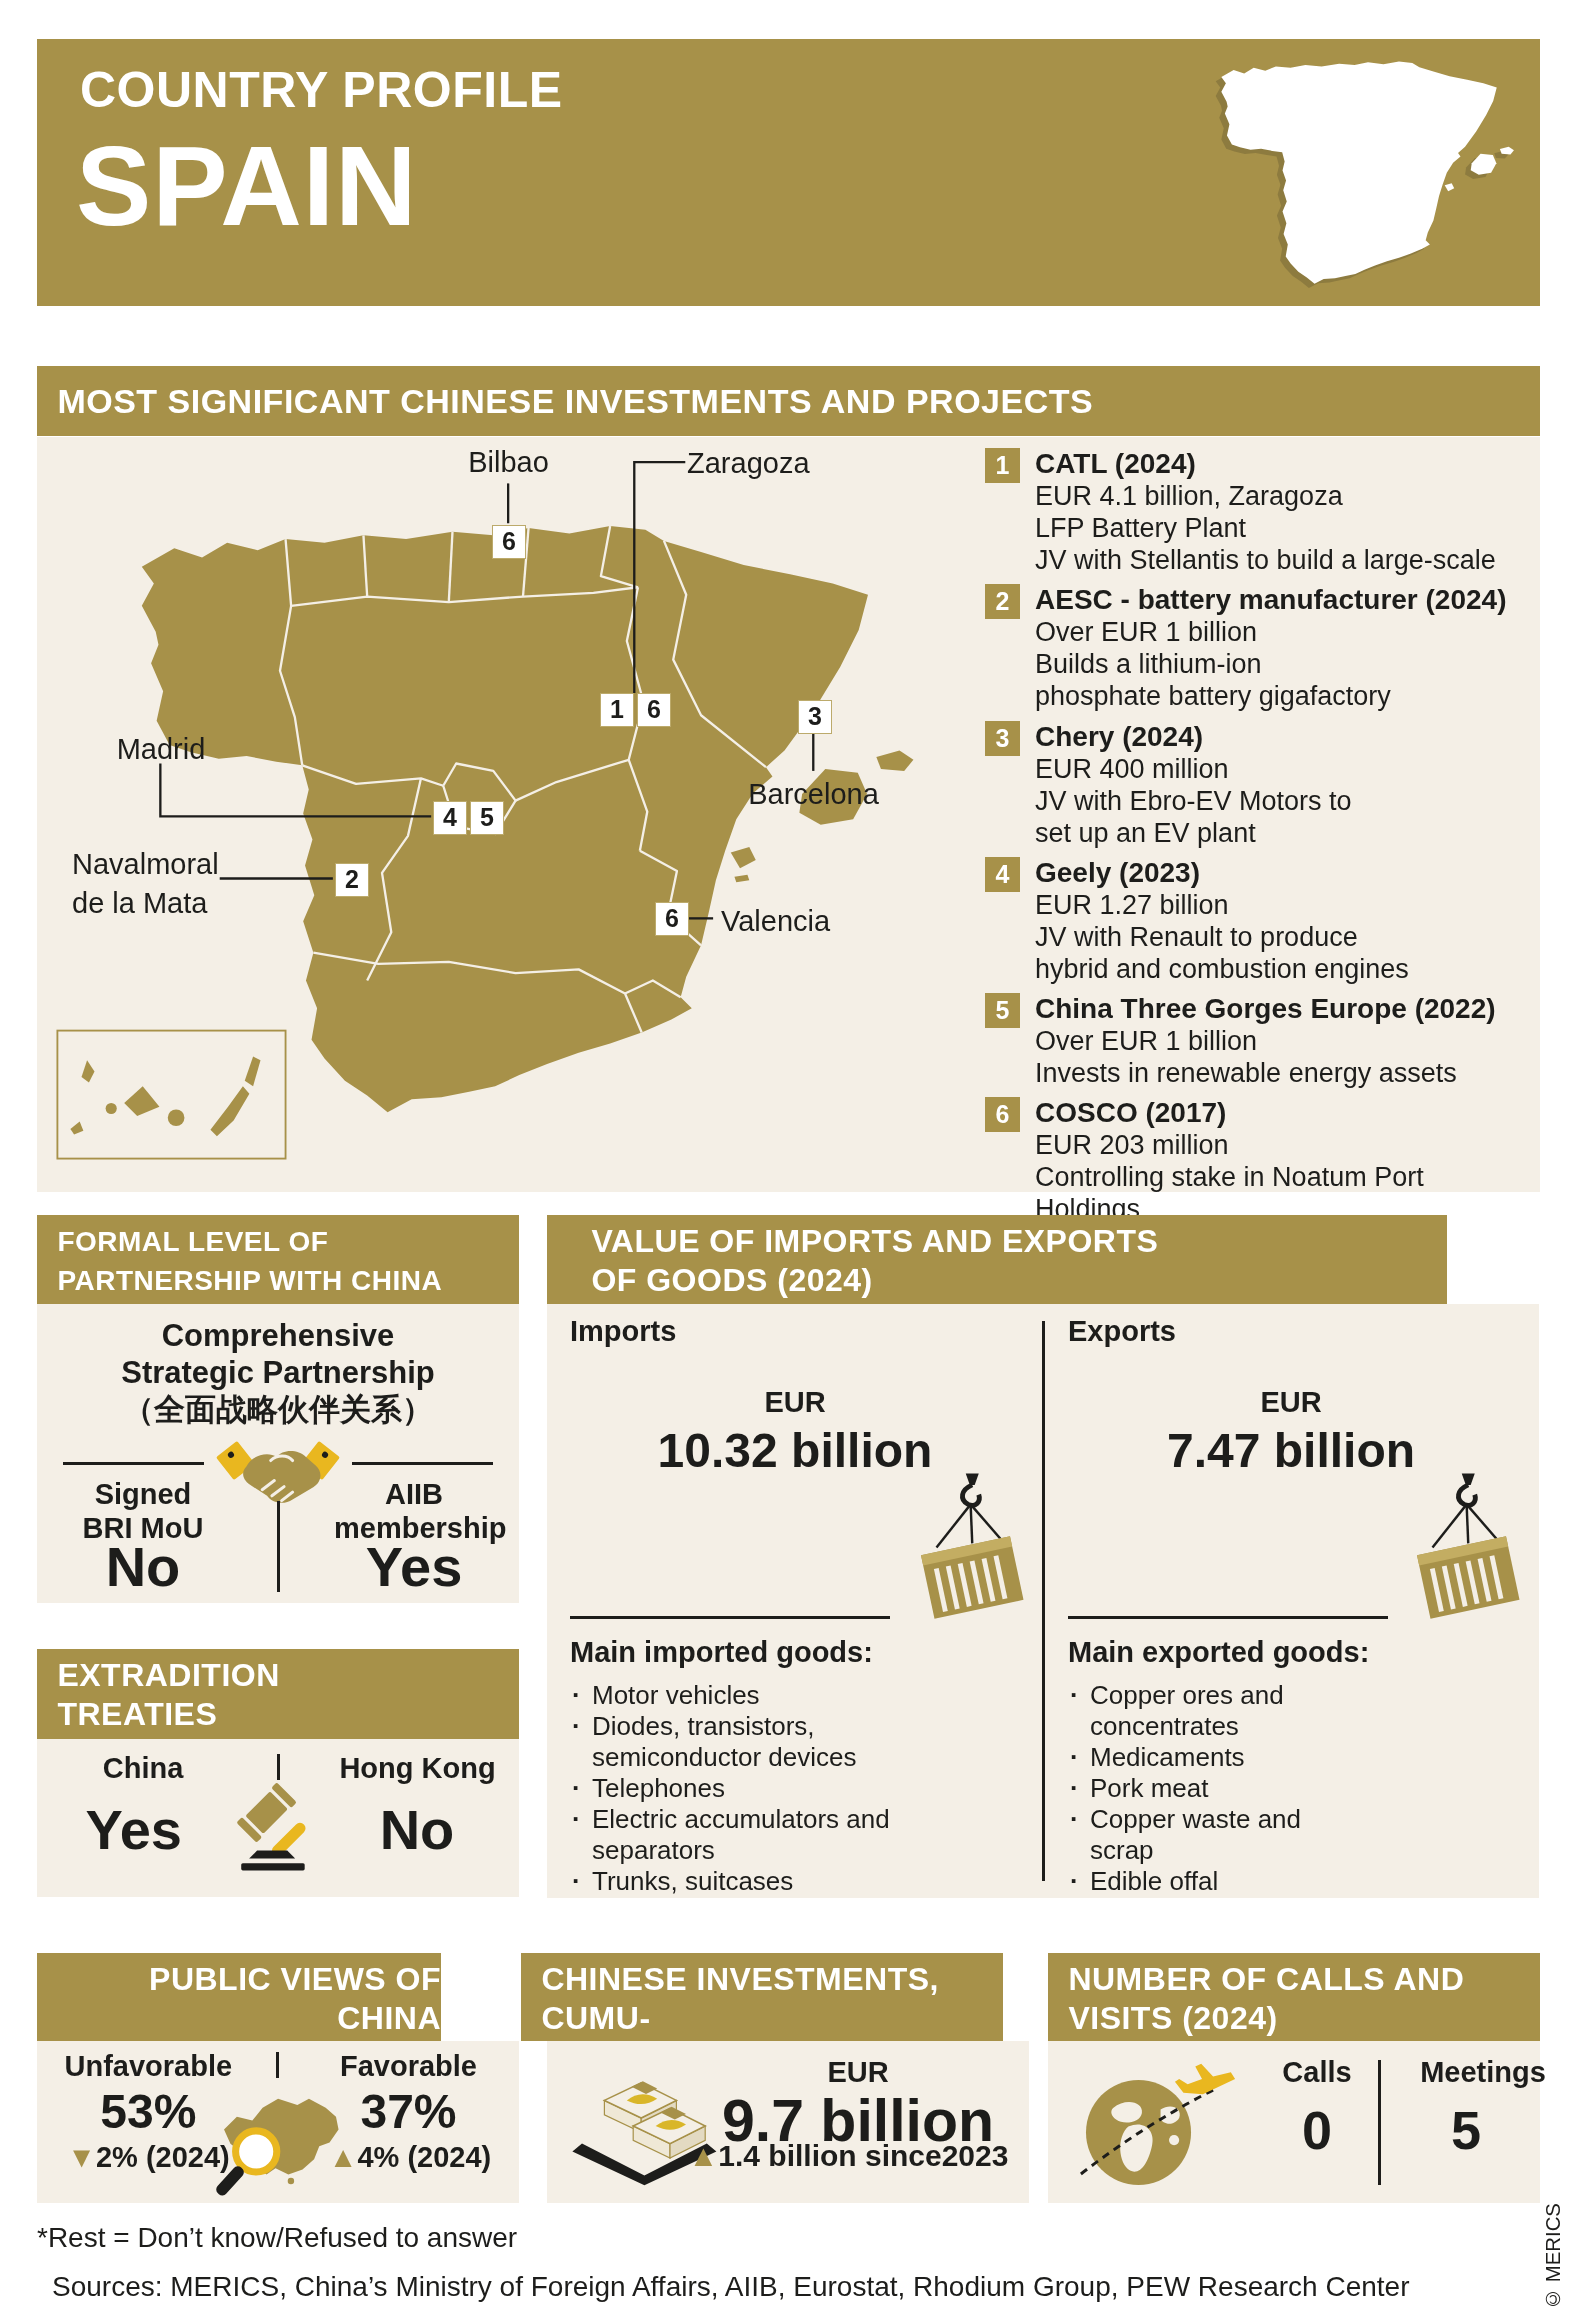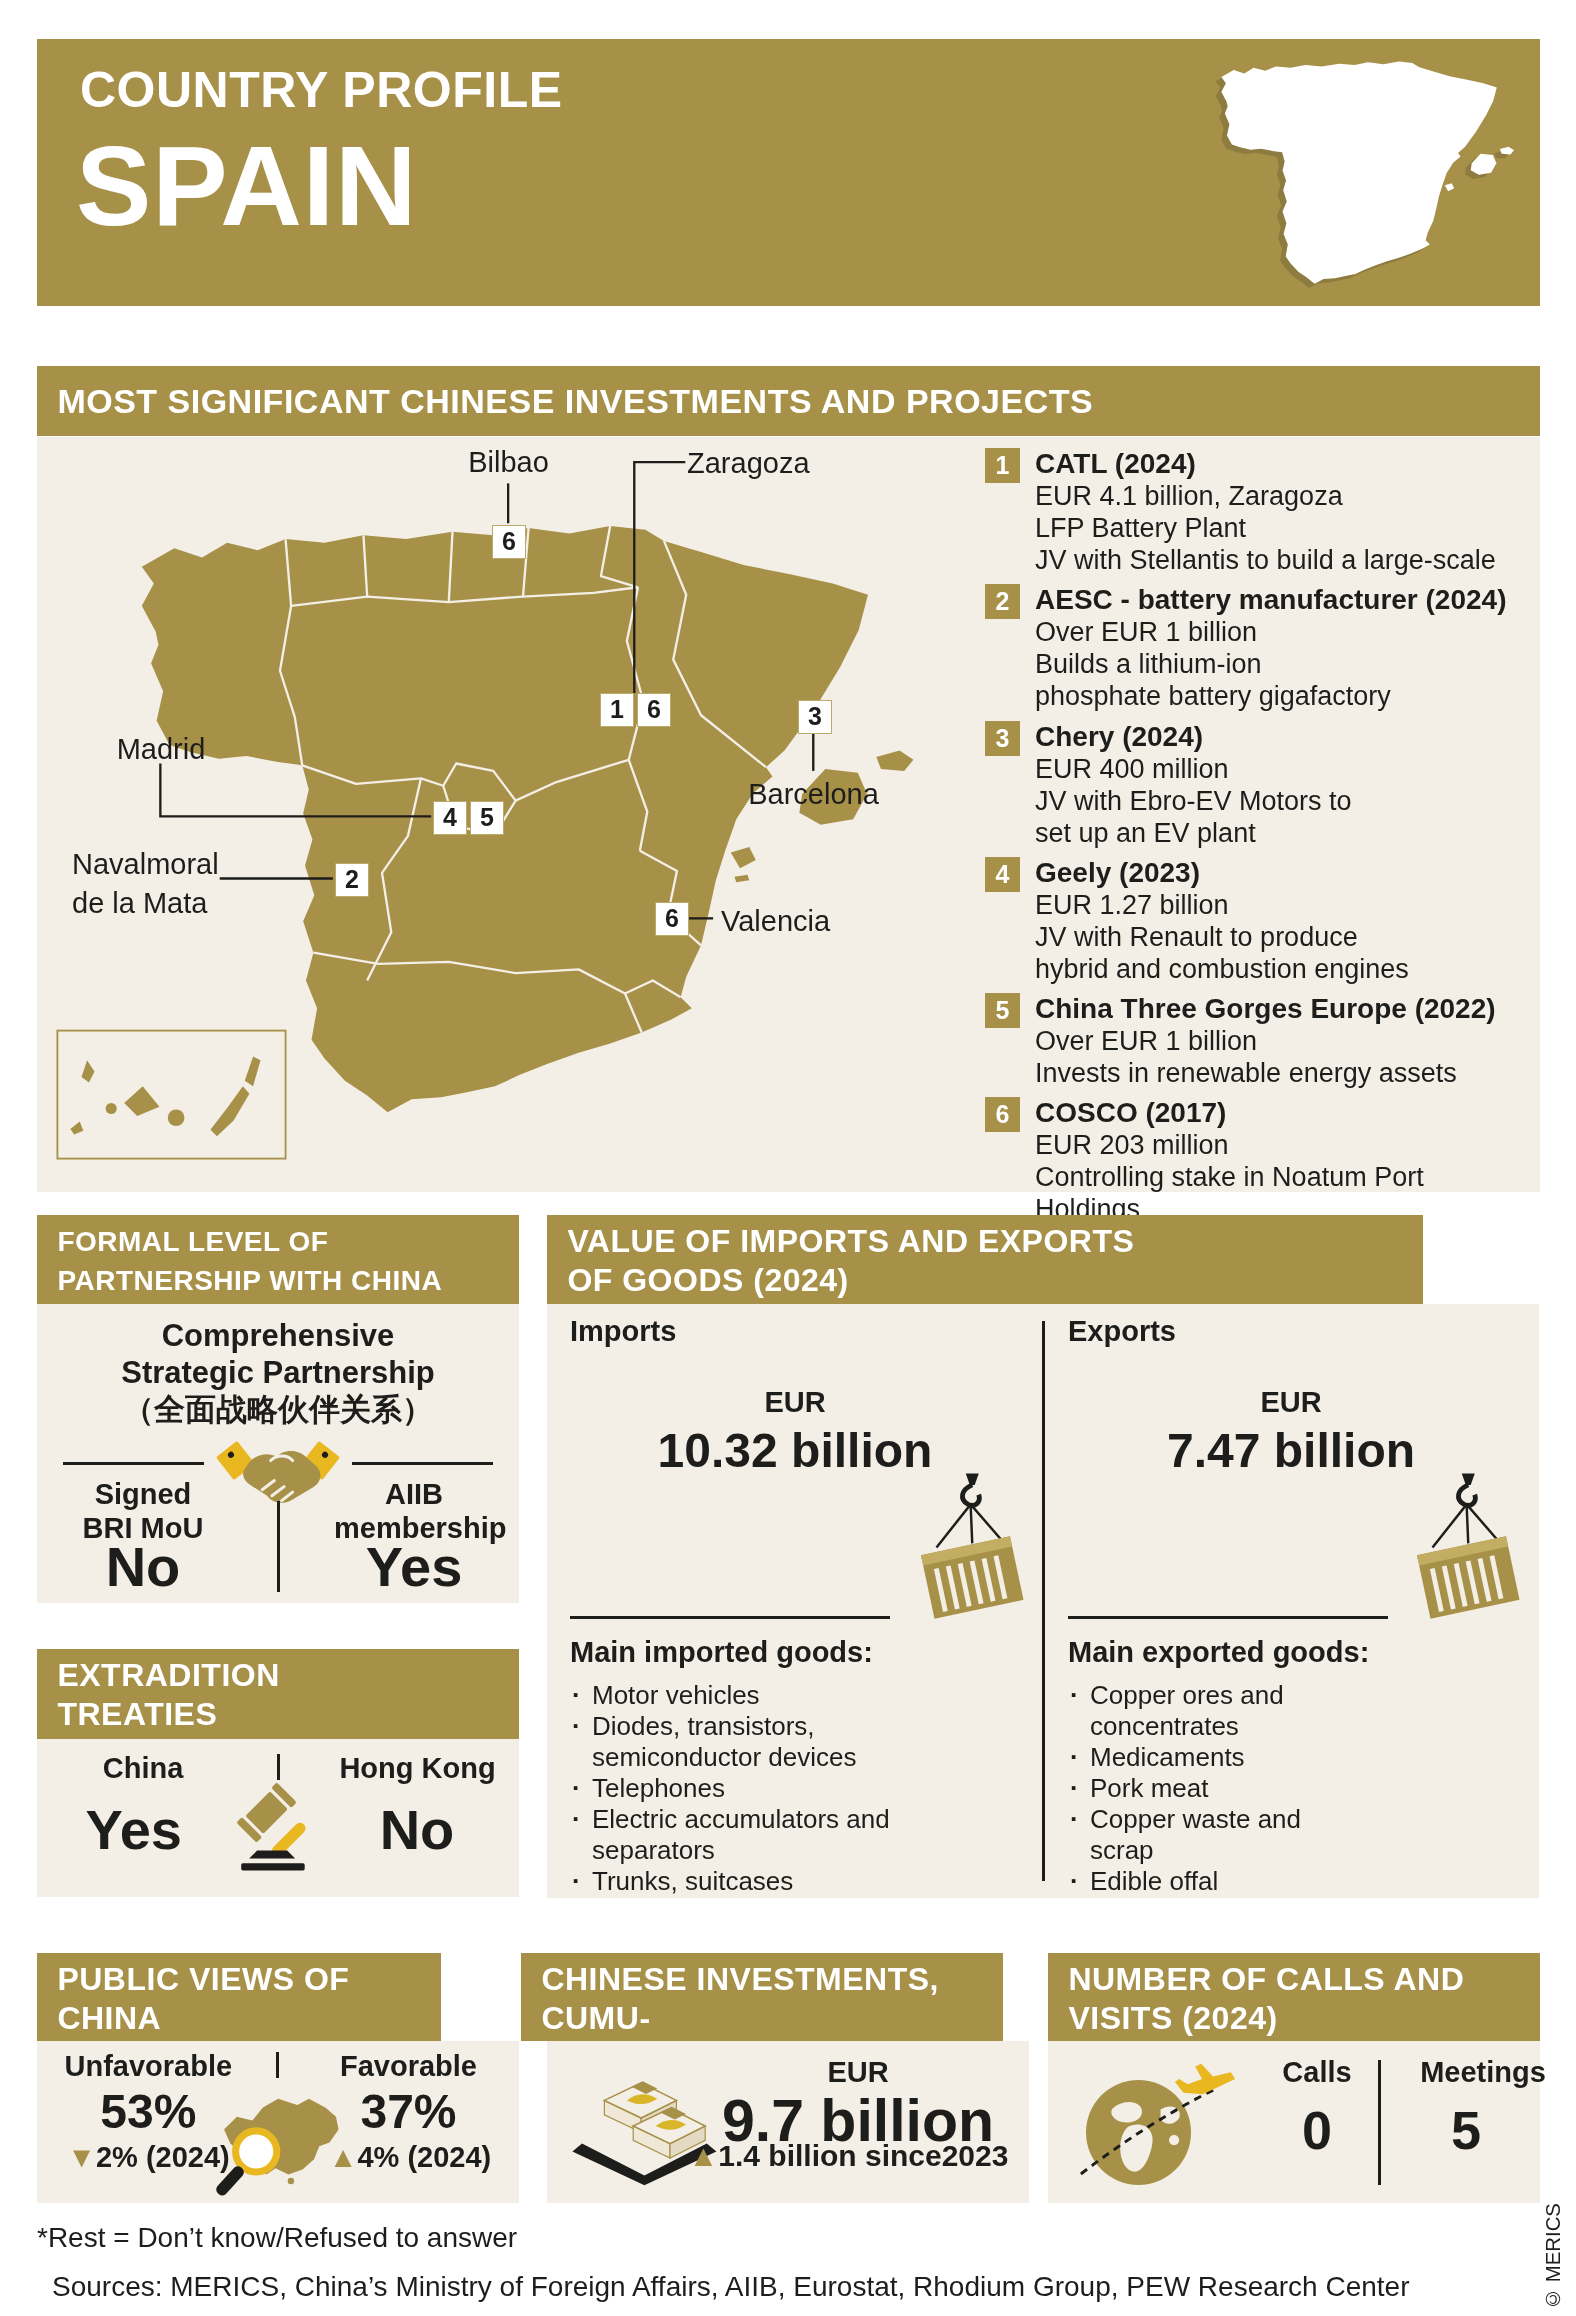--- a/index.html
+++ b/index.html
@@ -217,21 +217,21 @@
     </div>
     <div class="abs c b" style="left:297px;top:173px;width:160px;font-size:29px;line-height:34px;">
       <div>AIIB</div>
       <div>membership</div>
     </div>
     <div class="abs vline" style="left:240px;top:197px;width:2.8px;height:91px;"></div>
     <div class="abs c b" style="left:26px;top:230px;width:160px;font-size:56px;">No</div>
     <div class="abs c b" style="left:297px;top:230px;width:160px;font-size:56px;">Yes</div>
   </div>
 
-  <div class="abs gold" style="left:547px;top:1215px;width:876px;height:89px;">
+  <div class="abs gold" style="left:547px;top:1215px;width:876px;height:89px;padding-left:24px;">
     <div class="band-title" style="padding:7.4px 0 0 20.4px;font-size:32px;line-height:39px;">
       <div>VALUE OF IMPORTS AND EXPORTS</div>
       <div>OF GOODS (2024)</div>
     </div>
   </div>
   <div class="abs panel" style="left:547px;top:1304px;width:992px;height:594px;">
     <div class="abs vline" style="left:495px;top:16.7px;width:2.8px;height:560px;"></div>
 
     <div class="abs b" style="left:23px;top:11px;font-size:29px;">Imports</div>
     <div class="abs c b" style="left:0;top:82px;width:496px;font-size:29px;">EUR</div>
@@ -321,21 +321,21 @@
       <g transform="rotate(45 95 75)">
           <rect x="88" y="58" width="14" height="54" rx="7" fill="#E9B71F"></rect>
         </g>
       <path d="M38,106 L96,106 L86,96 L48,96 Z" fill="#1d1d1b"></path>
       <rect x="28" y="112" width="80" height="9" rx="2" fill="#1d1d1b"></rect>
     </svg>
     <div class="abs c b" style="left:16.7px;top:58px;width:160px;font-size:56px;">Yes</div>
     <div class="abs c b" style="left:306px;top:58px;width:148px;font-size:56px;">No</div>
   </div>
 
-  <div class="abs gold" style="left:37px;top:1953px;width:404px;height:88px;">
+  <div class="abs gold" style="left:37px;top:1953px;width:404px;height:88px;text-align:right;">
     <div class="band-title" style="padding:7.4px 0 0 20.4px;font-size:32px;line-height:39px;">
       <div>PUBLIC VIEWS OF CHINA</div>
       <div>(JULY 2025)*</div>
     </div>
   </div>
   <div class="abs panel" style="left:37px;top:2041px;width:482px;height:162px;">
     <div class="abs c b" style="left:9.3px;top:9.3px;width:204px;font-size:29px;">Unfavorable</div>
     <div class="abs vline" style="left:239px;top:11px;width:2.8px;height:26px;"></div>
     <div class="abs c b" style="left:274px;top:9.3px;width:195px;font-size:29px;">Favorable</div>
     <div class="abs c b" style="left:9.3px;top:43px;width:204px;font-size:48px;">53%</div>

